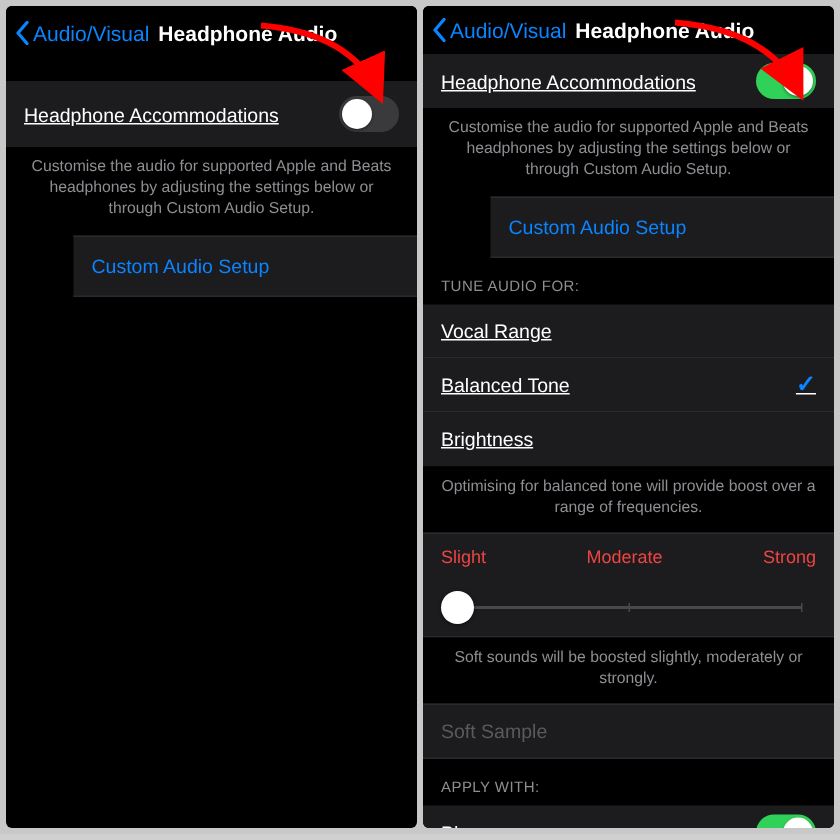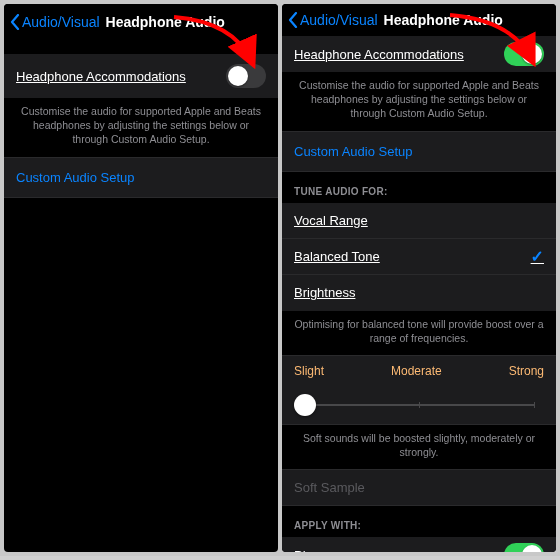--- a/index.html
+++ b/index.html
@@ -69,30 +69,30 @@
     background: #000;
     text-align: center;
   }
   .section-header {
     color: #8e8e93;
     font-size: 10px;
     padding: 14px 12px 6px 12px;
     text-transform: uppercase;
     letter-spacing: 0.3px;
     background: #000;
-    font-weight: bold;
   }
   .link-row {
     background: #1c1c1e;
     color: #0a84ff;
     padding: 12px 12px;
     font-size: 13px;
     border-top: 1px solid #2a2a2c;
     border-bottom: 1px solid #2a2a2c;
     cursor: pointer;
+    margin-left: 45px;
   }
   .disabled-row {
     background: #1c1c1e;
     color: #5a5a5e;
     padding: 10px 12px;
     font-size: 13px;
     border-top: 1px solid #2a2a2c;
     border-bottom: 1px solid #2a2a2c;
   }
   .toggle {
@@ -122,21 +122,21 @@
   }
   .slider-wrap {
     background: #1c1c1e;
     padding: 8px 12px 14px 12px;
     border-top: 1px solid #2a2a2c;
     border-bottom: 1px solid #2a2a2c;
   }
   .slider-labels {
     display: flex;
     justify-content: space-between;
-    color: #fdba74;
+    color: #ef4444;
     font-size: 12px;
     margin-bottom: 26px;
   }
   .slider-track {
     position: relative;
     height: 2px;
     background: #48484a;
     margin: 8px 10px 4px 10px;
   }
   .slider-tick {

